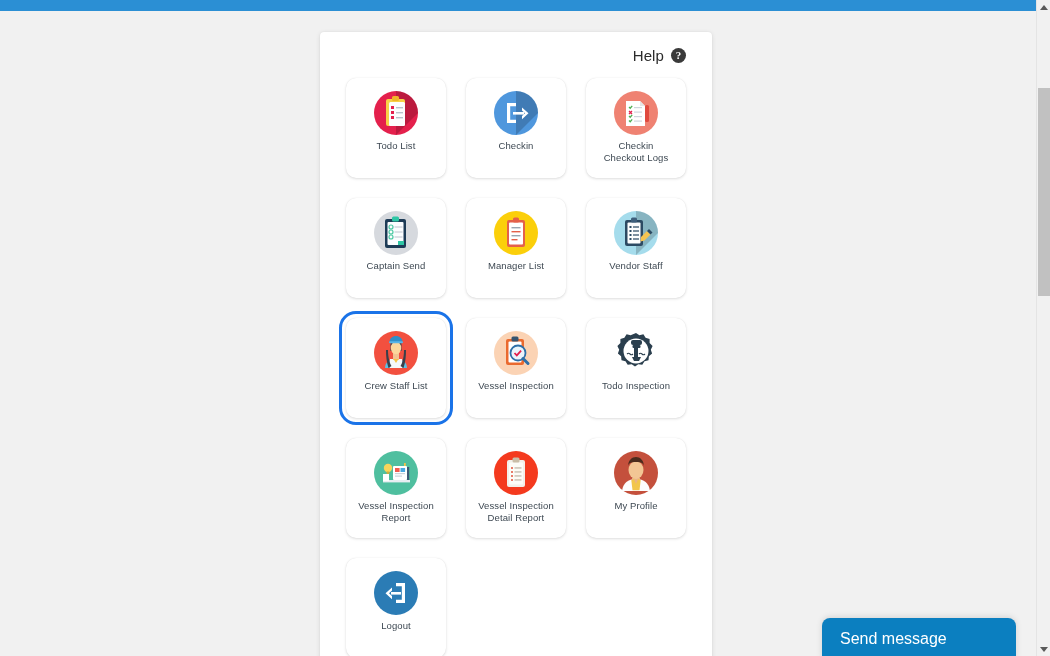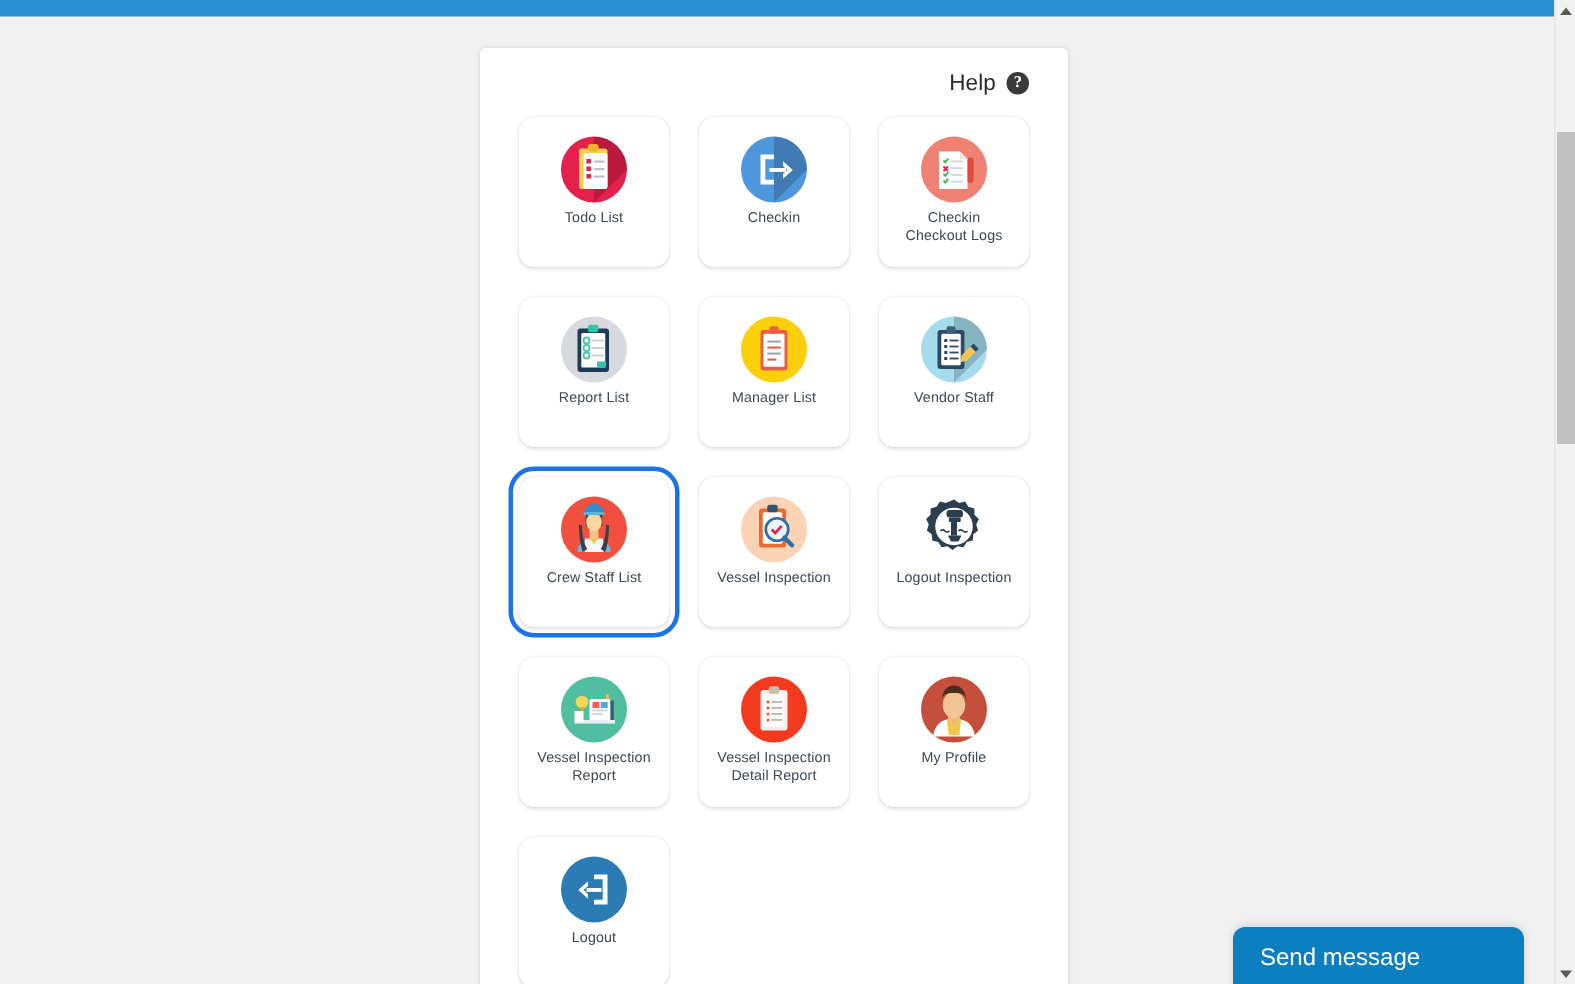--- a/index.html
+++ b/index.html
@@ -207,21 +207,21 @@
                 <circle cx="18" cy="17" r="2"></circle>
                 <circle cx="18" cy="22" r="2"></circle>
                 <circle cx="18" cy="27" r="2"></circle>
               </g>
               <rect x="21.5" y="16.4" width="8" height="1.2" fill="#c7ced6"></rect>
               <rect x="21.5" y="21.4" width="8" height="1.2" fill="#c7ced6"></rect>
               <rect x="21.5" y="26.4" width="8" height="1.2" fill="#c7ced6"></rect>
               <path d="M25 31 h6 v4 h-6 z" fill="#2fc6a5"></path>
             </svg>
           </div>
-          <div class="tile-label">Report List</div>
+          <div class="tile-label">Captain Send</div>
         </div>
         <div class="tile">
           <div class="tile-icon">
             <svg viewBox="0 0 46 46">
               <circle cx="23" cy="23" r="22" fill="#fbcf0a"></circle>
               <rect x="14" y="10" width="18" height="27" rx="2" fill="#e4604a"></rect>
               <rect x="16" y="12.5" width="14" height="22" rx="1" fill="#fff"></rect>
               <rect x="20" y="7.5" width="6" height="5" rx="1.5" fill="#e4604a"></rect>
               <rect x="18.5" y="17" width="9" height="1.4" fill="#9aa5b1"></rect>
               <rect x="18.5" y="21" width="9" height="1.4" fill="#e4604a"></rect>
@@ -295,21 +295,21 @@
               <rect x="18" y="10" width="11" height="5" rx="2" fill="#2b3f4e"></rect>
               <rect x="19.5" y="15" width="8" height="3" rx="1" fill="#2b3f4e"></rect>
               <rect x="21" y="18" width="4" height="9" fill="#2b3f4e"></rect>
               <path d="M19 27 h9 l-2 4 h-5 z" fill="#2b3f4e"></path>
               <g stroke="#2b3f4e" stroke-width="1.1" fill="none">
                 <path d="M14 24 q1.5-1.5 3 0 q1.5 1.5 3 0"></path>
                 <path d="M26 24 q1.5-1.5 3 0 q1.5 1.5 3 0"></path>
               </g>
             </svg>
           </div>
-          <div class="tile-label">Logout Inspection</div>
+          <div class="tile-label">Todo Inspection</div>
         </div>
         <div class="tile">
           <div class="tile-icon">
             <svg viewBox="0 0 46 46">
               <circle cx="23" cy="23" r="22" fill="#4fbf9f"></circle>
               <rect x="10" y="30" width="27" height="2.4" fill="#e9eef2"></rect>
               <rect x="20" y="16" width="14" height="14" rx="1" fill="#fff"></rect>
               <rect x="22" y="18" width="4.6" height="4" fill="#f25c4e"></rect>
               <rect x="27.5" y="18" width="4.6" height="4" fill="#4aa8e0"></rect>
               <rect x="22" y="23" width="10" height="1.2" fill="#c9d3da"></rect>

